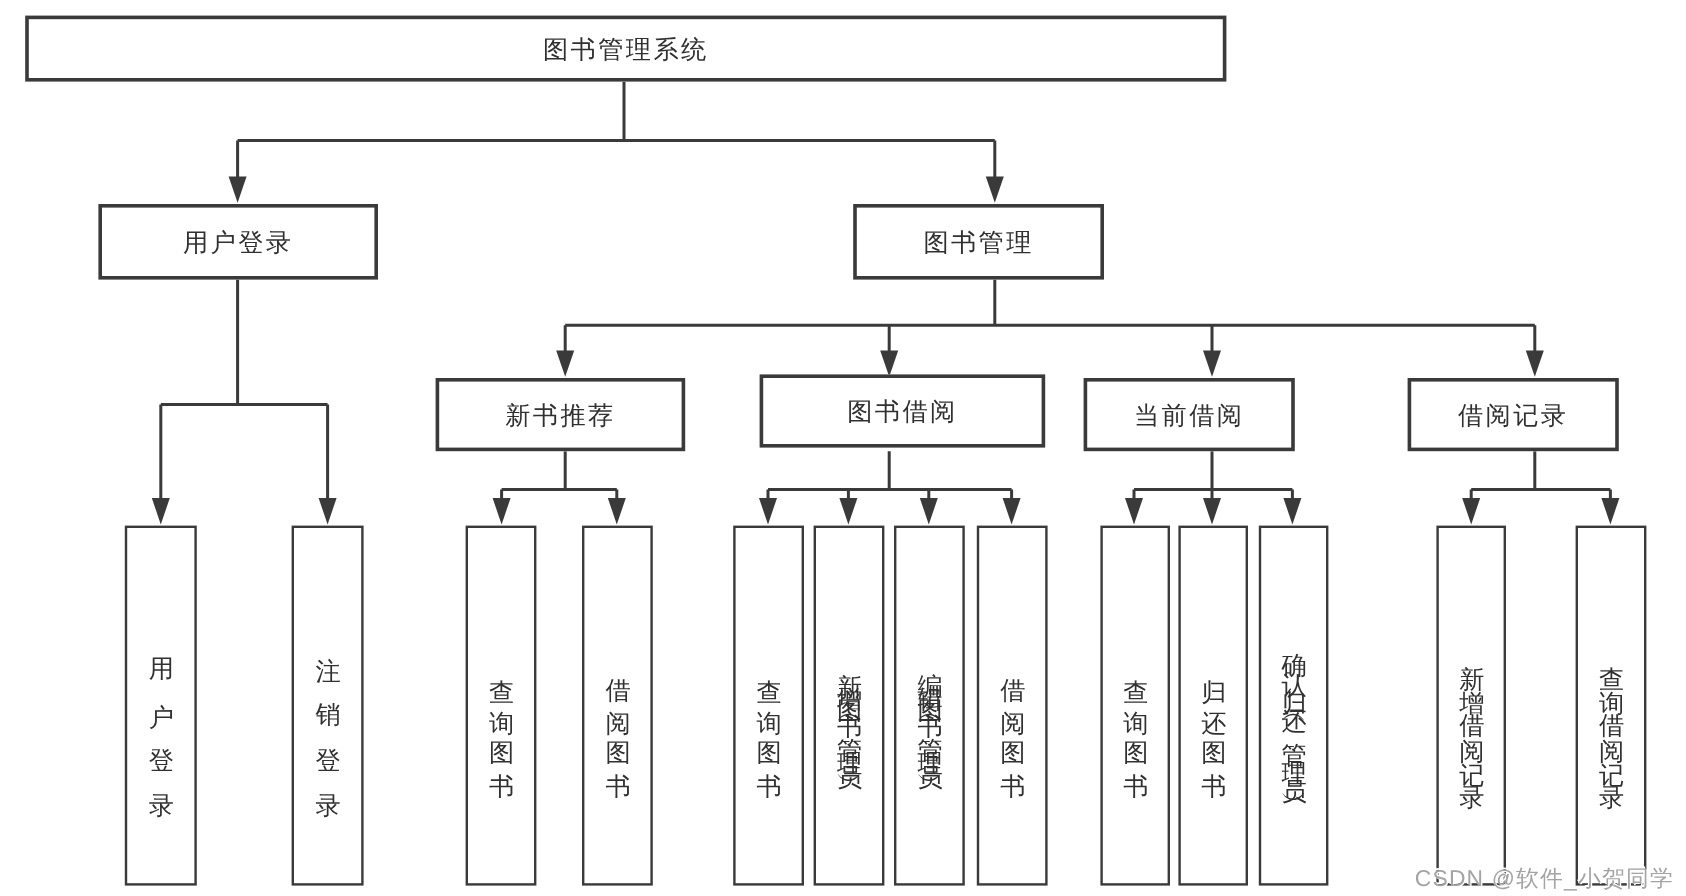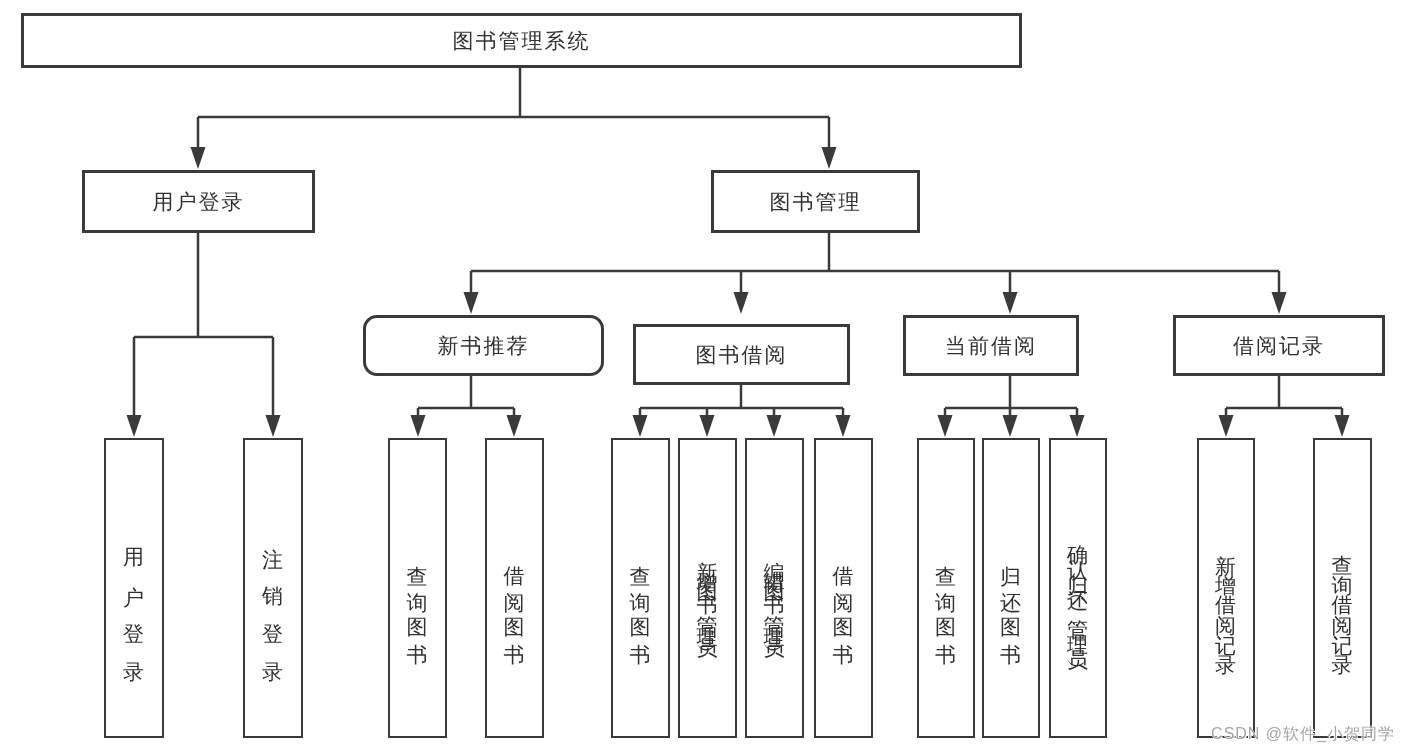--- a/index.html
+++ b/index.html
@@ -60,21 +60,21 @@
   .v4w { letter-spacing: 38px; margin-bottom: -38px; }
   .v6  { letter-spacing: 20px; margin-bottom: -20px; }
   .v8  { letter-spacing: 15px; margin-bottom: -15px; }
   .v9  { letter-spacing: 11px; margin-bottom: -11px; }
   .watermark {
     position: absolute;
     right: 10px;
     bottom: 2px;
     z-index: 3;
     color: #a4a4a6;
-    font-size: 16px;
+    font-size: 19px;
     letter-spacing: 1px;
     text-shadow: 1px 1px 0 #ffffff, -1px -1px 0 #ffffff;
     white-space: nowrap;
   }
 </style>
 </head>
 <body>
 
 <div class="canvas">
 
@@ -125,30 +125,30 @@
     <span>图书管理系统</span>
   </div>
 
   <div class="node" style="left:82px; top:170px; width:233px; height:63px;">
     <span>用户登录</span>
   </div>
   <div class="node" style="left:711px; top:170px; width:209px; height:63px;">
     <span>图书管理</span>
   </div>
 
-  <div class="node" style="left:363px; top:315px; width:241px; height:61px;border-radius:14px;">
+  <div class="node" style="left:363px; top:315px; width:208px; height:61px;">
     <span>新书推荐</span>
   </div>
-  <div class="node" style="left:633px; top:324px; width:217px; height:61px;">
+  <div class="node" style="left:633px; top:312px; width:238px; height:61px;">
     <span>图书借阅</span>
   </div>
   <div class="node" style="left:903px; top:315px; width:176px; height:61px;">
     <span>当前借阅</span>
   </div>
-  <div class="node" style="left:1173px; top:315px; width:212px; height:61px;">
+  <div class="node" style="left:1173px; top:315px; width:176px; height:61px;">
     <span>借阅记录</span>
   </div>
 
   <div class="leaf" style="left:104px; width:60px;">
     <span class="vtext v4w">用户登录</span>
   </div>
   <div class="leaf" style="left:243px; width:60px;">
     <span class="vtext v4w">注销登录</span>
   </div>
 

